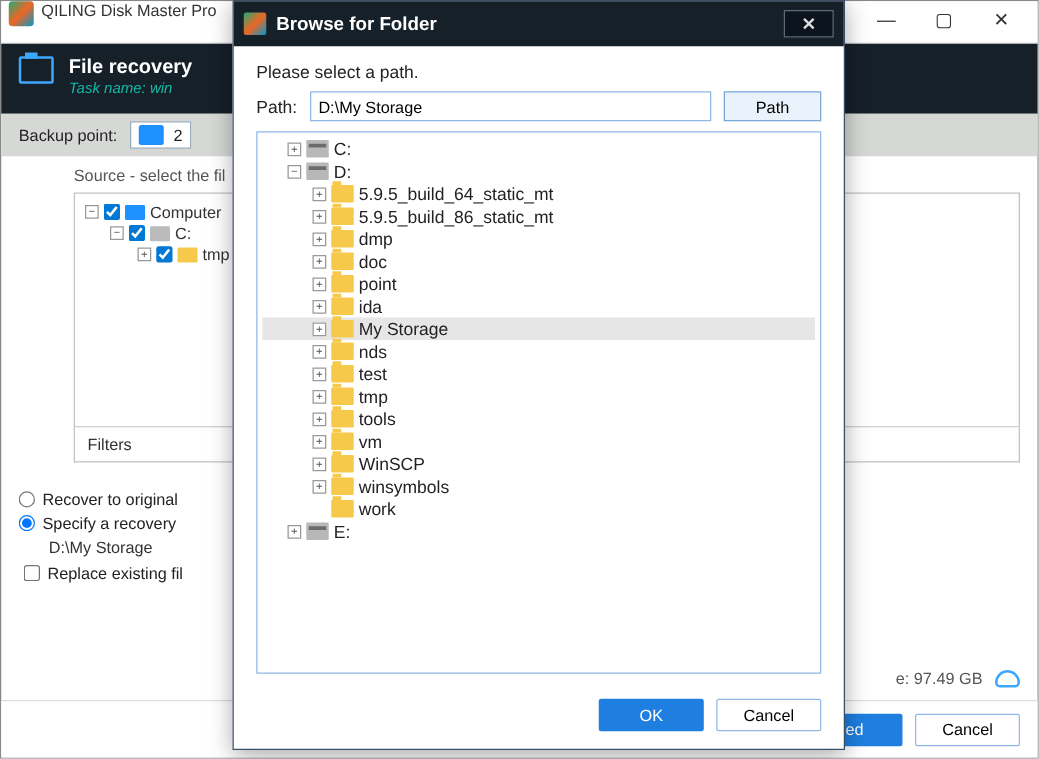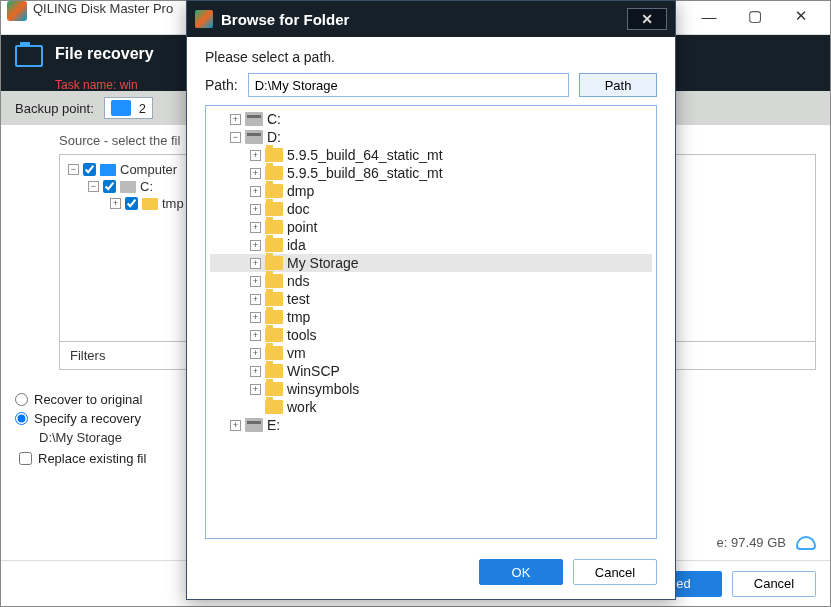--- a/index.html
+++ b/index.html
@@ -8,21 +8,21 @@
 
 .main-window { position: absolute; inset: 0; background: #fff; border: 1px solid #888; }
 .main-titlebar { height: 34px; background: #fff; display: flex; align-items: flex-start; padding: 0 6px; border-bottom: 1px solid #ddd; }
 .main-logo { width: 20px; height: 20px; background: linear-gradient(135deg,#2a7,#e62,#09c); border-radius: 3px; margin-right: 6px; }
 .main-title { flex: 1; font-size: 13px; color: #333; }
 .win-btn { width: 46px; height: 30px; display:flex; align-items:center; justify-content:center; color:#333; font-size:15px; }
 .dark-header { background:#162029; color:#fff; padding: 10px 14px; height: 56px; display:flex; align-items:flex-start; gap:12px; }
 .folder-icon-lg { width:28px; height:22px; border:2px solid #3da6ff; border-radius:2px; position:relative; }
 .folder-icon-lg:before { content:""; position:absolute; top:-5px; left:3px; width:10px; height:5px; background:#3da6ff; }
 .hdr-txt h2 { font-size:16px; font-weight:600; }
-.hdr-txt .sub { font-size:12px; color:#ef4444; margin-top:15px; }
+.hdr-txt .sub { font-size:12px; color:#14b8a6; margin-top:0;font-style:italic; }
 
 .toolbar-row { background:#d6d8d6; padding:6px 14px; display:flex; align-items:center; gap:10px; font-size:13px; color:#222; }
 .drive-chip { width:20px;height:16px;background:#1e90ff;border-radius:2px;display:inline-block;margin-right:4px;vertical-align:middle;}
 
 .src-panel { padding:8px 14px; font-size:13px; color:#333;margin-left:44px; }
 .src-panel .lbl { color:#555; margin-bottom:6px; }
 .file-tree-bg { border:1px solid #c2c2c2; background:#fff; padding:6px 8px; height:188px; font-size:13px; }
 .ft-row { display:flex; align-items:center; gap:4px; padding:1px 0; }
 .ft-indent1 { padding-left:20px; }
 .ft-indent2 { padding-left:42px; }

